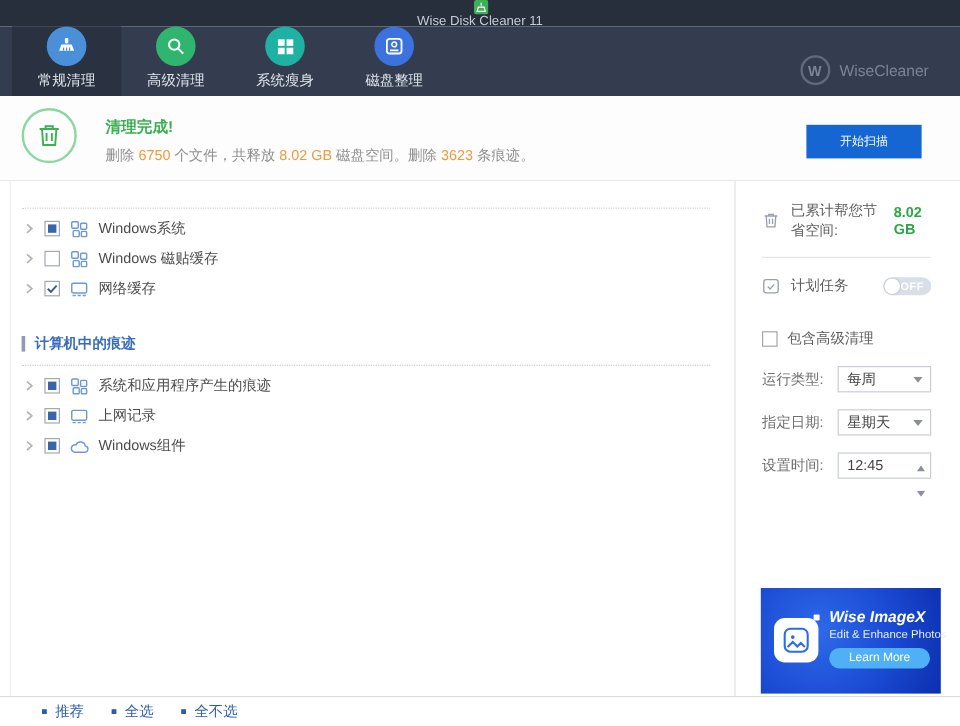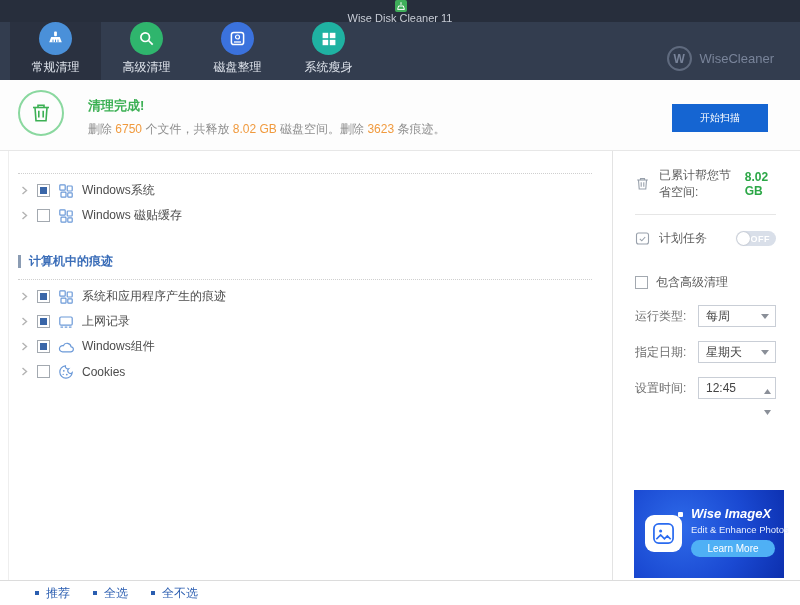--- a/index.html
+++ b/index.html
@@ -164,39 +164,39 @@
         <div class="tab">
           <span class="tab-circle" style="background: rgb(47, 181, 109);">
             <svg width="19" height="19" viewBox="0 0 19 19" fill="none" stroke="#fff" stroke-width="1.7">
               <circle cx="8.2" cy="8.2" r="4.3"></circle>
               <path d="M11.5 11.5l4.2 4.2"></path>
             </svg>
           </span>
           <span class="tab-label">高级清理</span>
         </div>
         <div class="tab">
-          <span class="tab-circle" style="background: rgb(59, 114, 221);">
-            <svg width="19" height="19" viewBox="0 0 19 19" fill="none">
-              <rect x="3.4" y="3.4" width="12.2" height="12.2" rx="2.4" stroke="#fff" stroke-width="1.5"></rect>
-              <circle cx="9.5" cy="8" r="2" stroke="#fff" stroke-width="1.2"></circle>
-              <path d="M6 13h7" stroke="#fff" stroke-width="1.3"></path>
-            </svg>
-          </span>
-          <span class="tab-label">磁盘整理</span>
-        </div>
-        <div class="tab">
           <span class="tab-circle" style="background: rgb(31, 178, 162);">
             <svg width="18" height="18" viewBox="0 0 18 18" fill="#fff">
               <rect x="2.6" y="2.8" width="5.6" height="5.4"></rect>
               <rect x="9.8" y="2.8" width="5.6" height="5.4"></rect>
               <rect x="2.6" y="9.8" width="5.6" height="5.4"></rect>
               <rect x="9.8" y="9.8" width="5.6" height="5.4"></rect>
             </svg>
           </span>
           <span class="tab-label">系统瘦身</span>
+        </div>
+        <div class="tab">
+          <span class="tab-circle" style="background: rgb(59, 114, 221);">
+            <svg width="19" height="19" viewBox="0 0 19 19" fill="none">
+              <rect x="3.4" y="3.4" width="12.2" height="12.2" rx="2.4" stroke="#fff" stroke-width="1.5"></rect>
+              <circle cx="9.5" cy="8" r="2" stroke="#fff" stroke-width="1.2"></circle>
+              <path d="M6 13h7" stroke="#fff" stroke-width="1.3"></path>
+            </svg>
+          </span>
+          <span class="tab-label">磁盘整理</span>
         </div>
       </div>
     <div class="brand">
       <span class="brand-circle">W</span>
       <span>WiseCleaner</span>
     </div>
   </div>
 
   <div class="banner">
     <div class="banner-ico" id="banner-ico">
@@ -243,20 +243,39 @@
           <span class="ticon">
             <svg width="16" height="16" viewBox="0 0 16 16" fill="none" stroke="#6b99d8" stroke-width="1.2">
               <rect x="1.8" y="1.8" width="5.4" height="5.4" rx="0.8"></rect>
               <rect x="9.2" y="3" width="5" height="5" rx="0.8"></rect>
               <rect x="3" y="9.2" width="5" height="5" rx="0.8"></rect>
               <rect x="9.8" y="9.8" width="4.4" height="4.4" rx="0.8"></rect>
             </svg>
           </span>
           <span class="tlabel">Windows 磁贴缓存</span>
         </div>
+        <div class="trow">
+          <span class="chev">
+            <svg width="9" height="9" viewBox="0 0 9 9">
+              <path d="M2.5 1l4 3.5-4 3.5" fill="none" stroke="#b3b3b3" stroke-width="1.4"></path>
+            </svg>
+          </span>
+          <span class="cb checked">
+            <svg width="11" height="11" viewBox="0 0 11 11">
+              <path d="M1.8 5.6l2.6 2.6L9.2 3" fill="none" stroke="#3c5a86" stroke-width="1.6"></path>
+            </svg>
+          </span>
+          <span class="ticon">
+            <svg width="16" height="16" viewBox="0 0 16 16" fill="none" stroke="#6b99d8" stroke-width="1.2">
+              <rect x="1.8" y="3" width="12.4" height="8.2" rx="1.2"></rect>
+              <path d="M2.5 13.2h2.6M6.7 13.2h2.6M10.9 13.2h2.6"></path>
+            </svg>
+          </span>
+          <span class="tlabel">网络缓存</span>
+        </div>
         <div class="sec-head sec-gap">
           <span class="sec-bar"></span>
           <span class="sec-title">计算机中的痕迹</span>
         </div>
         <div class="dotted"></div>
         <div class="trow">
           <span class="chev">
             <svg width="9" height="9" viewBox="0 0 9 9">
               <path d="M2.5 1l4 3.5-4 3.5" fill="none" stroke="#b3b3b3" stroke-width="1.4"></path>
             </svg>
@@ -293,37 +312,20 @@
               <path d="M2.5 1l4 3.5-4 3.5" fill="none" stroke="#b3b3b3" stroke-width="1.4"></path>
             </svg>
           </span>
           <span class="cb partial"></span>
           <span class="ticon">
             <svg width="16" height="16" viewBox="0 0 16 16">
               <path d="M4.8 12.8a3.1 3.1 0 1 1 .5-6.1 4.1 4.1 0 0 1 7.8 1.1 2.5 2.5 0 0 1-.6 5z" fill="none" stroke="#6b99d8" stroke-width="1.2"></path>
             </svg>
           </span>
           <span class="tlabel">Windows组件</span>
-        </div>
-        <div class="trow">
-          <span class="chev">
-            <svg width="9" height="9" viewBox="0 0 9 9">
-              <path d="M2.5 1l4 3.5-4 3.5" fill="none" stroke="#b3b3b3" stroke-width="1.4"></path>
-            </svg>
-          </span>
-          <span class="cb unchecked"></span>
-          <span class="ticon">
-            <svg width="16" height="16" viewBox="0 0 16 16">
-              <path d="M14.2 8.6A6.2 6.2 0 1 1 7.4 1.8a2.6 2.6 0 0 0 3.1 3.1 2.6 2.6 0 0 0 3.7 3.7z" fill="none" stroke="#6b99d8" stroke-width="1.2"></path>
-              <circle cx="5.8" cy="6.8" r="0.9" fill="#6b99d8"></circle>
-              <circle cx="8.8" cy="10.6" r="0.9" fill="#6b99d8"></circle>
-              <circle cx="5.2" cy="10.4" r="0.7" fill="#6b99d8"></circle>
-            </svg>
-          </span>
-          <span class="tlabel">Cookies</span>
         </div>
       </div>
 
     <div class="sidebar">
       <div class="saved">
         <span class="ticon" id="saved-ico">
             <svg width="15" height="15" viewBox="0 0 15 15" fill="none" stroke="#98a0ab" stroke-width="1.1">
               <path d="M2.2 4h10.6"></path>
               <path d="M5.5 4V2.6h4V4"></path>
               <path d="M3.5 4l.7 9h6.6l.7-9"></path>

